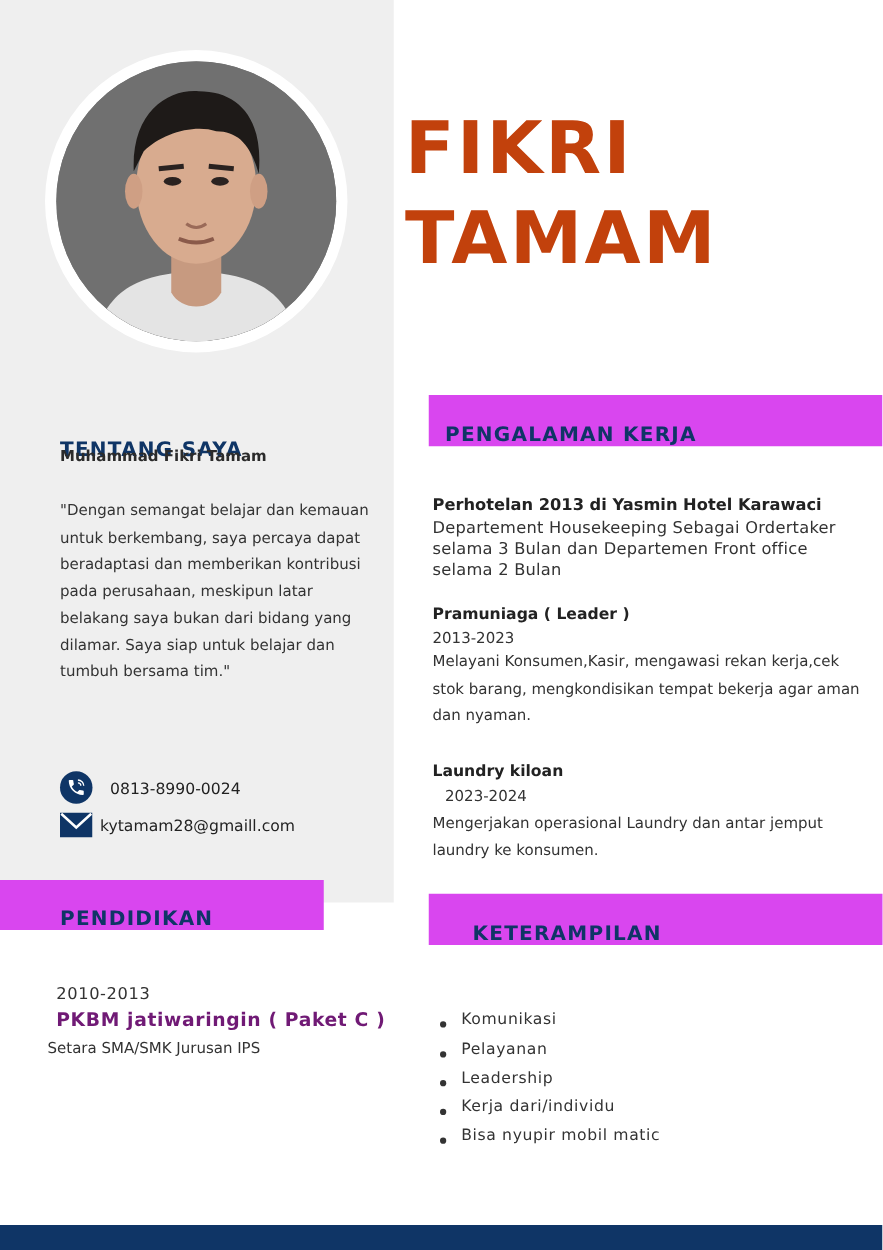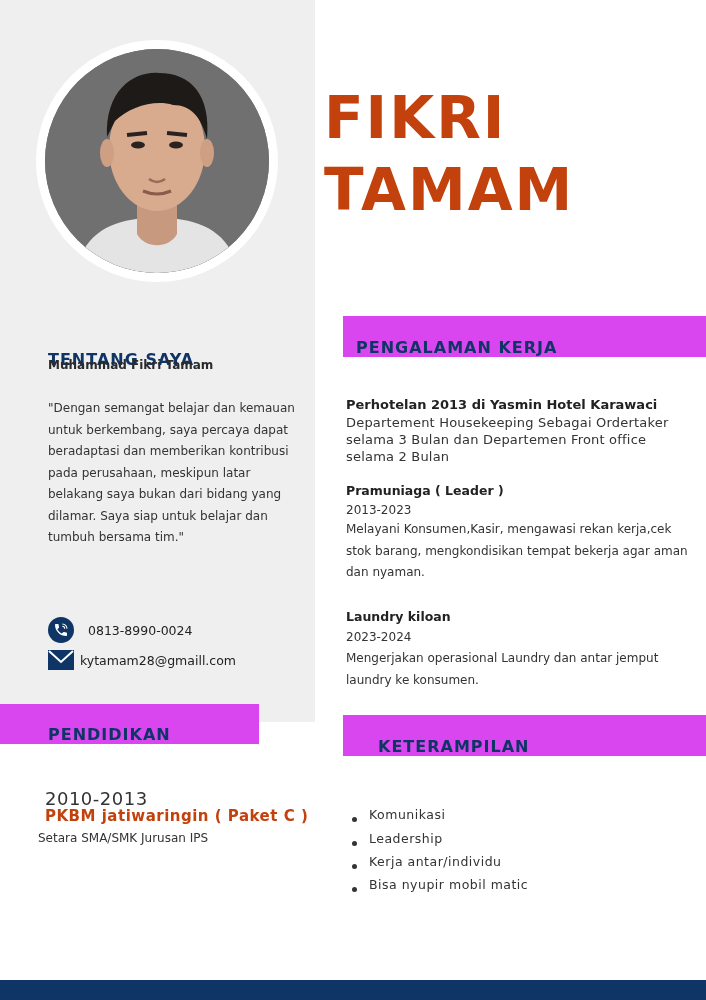--- a/index.html
+++ b/index.html
@@ -58,22 +58,22 @@
     .contact-row.email { top: 650px; }
     .phone-icon {
       width: 26px; height: 26px; border-radius: 50%; background: #0f3566;
       display: flex; align-items: center; justify-content: center;
       margin-right: 14px;
     }
     .mail-icon { width: 26px; height: 20px; margin-right: 6px; }
 
     .edu-bar { left: 0; top: 704px; width: 259px; height: 40px; }
     .edu-bar .sec-title { margin-left: 48px; }
-    .edu-years { position: absolute; left: 45px; top: 788px; font-size: 18px; color: #333; letter-spacing: 0.5px; }
-    .edu-school { position: absolute; left: 45px; top: 807px; font-size: 15px; font-weight: bold; color: #c2410c; letter-spacing: 0.5px; }
+    .edu-years { position: absolute; left: 45px; top: 788px; font-size: 13px; color: #333; letter-spacing: 0.5px; }
+    .edu-school { position: absolute; left: 45px; top: 807px; font-size: 15px; font-weight: bold; color: #701a75; letter-spacing: 0.5px; }
     .edu-desc { position: absolute; left: 38px; top: 831px; font-size: 12px; color: #333; }
 
     .exp-bar { left: 343px; top: 316px; width: 363px; height: 41px; }
     .exp-bar .sec-title { margin-left: 13px; }
 
     .exp1-title { position: absolute; left: 346px; top: 397px; font-size: 13px; font-weight: bold; color: #222; }
     .exp1-desc { position: absolute; left: 346px; top: 414px; width: 350px; font-size: 13px; line-height: 17px; color: #333; letter-spacing: 0.2px; }
 
     .exp-item-title { position: absolute; left: 346px; font-size: 12.5px; font-weight: bold; color: #222; }
     .exp-item-years { position: absolute; left: 346px; font-size: 12px; color: #333; }
@@ -158,38 +158,42 @@
 </div>
 
 <div class="exp1-title">Perhotelan 2013 di Yasmin Hotel Karawaci</div>
 <div class="exp1-desc">Departement Housekeeping Sebagai Ordertaker selama 3 Bulan dan Departemen Front office selama 2 Bulan</div>
 
 <div class="exp-item-title" style="top:483px;">Pramuniaga ( Leader )</div>
 <div class="exp-item-years" style="top:503px;">2013-2023</div>
 <div class="exp-item-desc" style="top:519px;">Melayani Konsumen,Kasir, mengawasi rekan kerja,cek stok barang, mengkondisikan tempat bekerja agar aman dan nyaman.</div>
 
 <div class="exp-item-title" style="top:609px;">Laundry kiloan</div>
-<div class="exp-item-years" style="top:630px;">2023-2024</div>
+<div class="exp-item-years" style="top:630px;margin-left:10px;">2023-2024</div>
 <div class="exp-item-desc" style="top:648px;">Mengerjakan operasional Laundry dan antar jemput laundry ke konsumen.</div>
 
 <div class="bar skills-bar">
   <span class="sec-title">KETERAMPILAN</span>
 </div>
 <ul class="skills-list">
   <li>
       <span class="bullet"></span>
       <span>Komunikasi</span>
     </li>
   <li>
       <span class="bullet"></span>
+      <span>Pelayanan</span>
+    </li>
+  <li>
+      <span class="bullet"></span>
       <span>Leadership</span>
     </li>
   <li>
       <span class="bullet"></span>
-      <span>Kerja antar/individu</span>
+      <span>Kerja dari/individu</span>
     </li>
   <li>
       <span class="bullet"></span>
       <span>Bisa nyupir mobil matic</span>
     </li>
 </ul>
 
 <div class="footer-bar"></div>
 
 </body></html>

